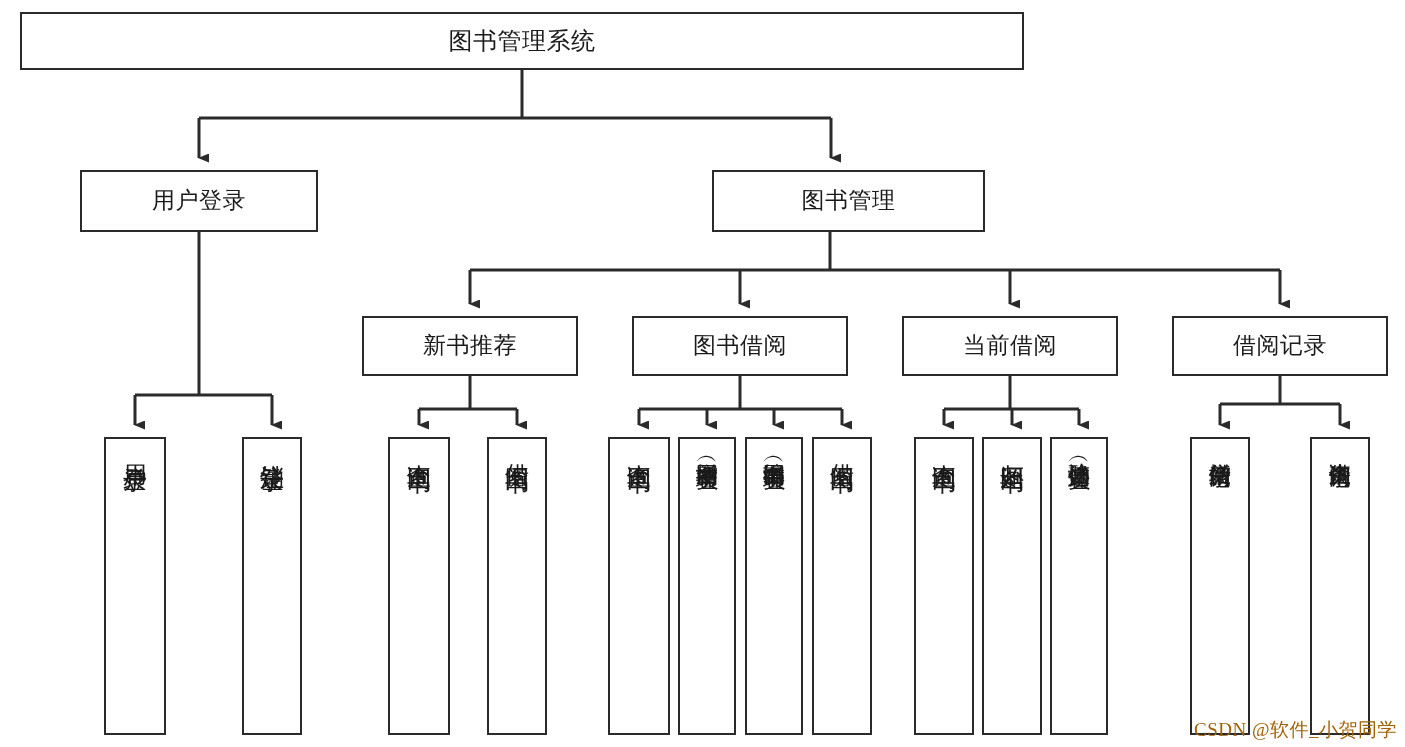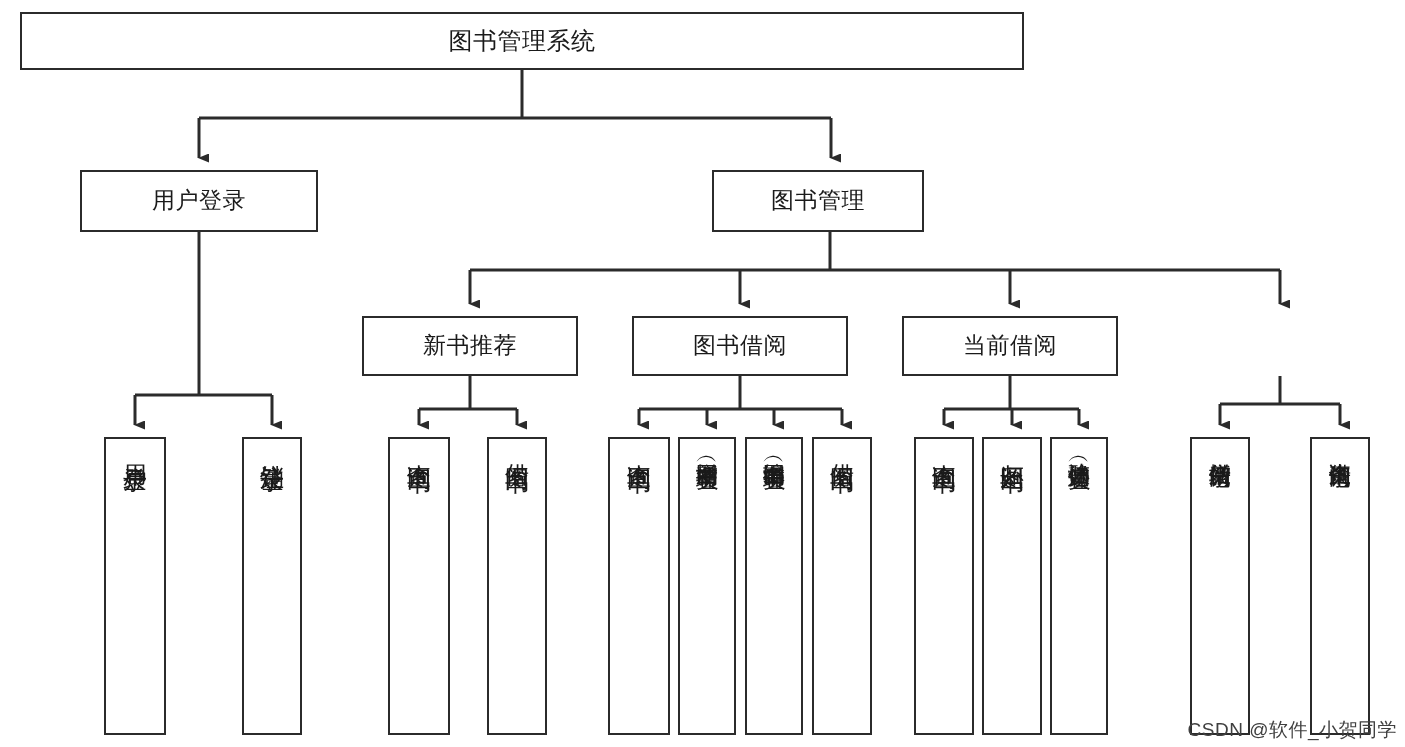--- a/index.html
+++ b/index.html
@@ -67,25 +67,25 @@
   }
   .node.vert.small .node-label {
     font-size: 22px;
     letter-spacing: 1px;
   }
   #watermark {
     position: absolute;
     right: 8px;
     bottom: 4px;
     font-size: 19px;
-    color: #404040;
+    color: #a16207;
     letter-spacing: 0.5px;
     z-index: 5;
     white-space: nowrap;
-    font-family: Liberation Sans, sans-serif;
+    font-family: Liberation Serif, serif;
   }
 </style>
 </head>
 <body>
 
 <div id="diagram-root">
 
   <svg id="edge-layer" viewBox="0 0 1405 747" width="1405" height="747" xmlns="http://www.w3.org/2000/svg">
     <defs>
       <marker id="arrowhead" markerWidth="9" markerHeight="11" refX="4.5" refY="10" orient="auto" markerUnits="userSpaceOnUse">
@@ -138,36 +138,39 @@
   </svg>
 
   <div class="node root horiz" style="left:20px; top:12px; width:1004px; height:58px;">
     <span class="node-label">图书管理系统</span>
   </div>
 
   <div class="node horiz" style="left:80px; top:170px; width:238px; height:62px;">
     <span class="node-label">用户登录</span>
   </div>
 
-  <div class="node horiz" style="left:712px; top:170px; width:212px; height:62px;">
+  <div class="node horiz" style="left:712px; top:170px; width:273px; height:62px;">
     <span class="node-label">图书管理</span>
   </div>
 
   <div class="node horiz" style="left:632px; top:316px; width:216px; height:60px;">
     <span class="node-label">图书借阅</span>
   </div>
 
   <div class="node horiz" style="left:362px; top:316px; width:216px; height:60px;">
     <span class="node-label">新书推荐</span>
   </div>
 
   <div class="node horiz" style="left:902px; top:316px; width:216px; height:60px;align-items:center;">
     <span class="node-label">当前借阅</span>
   </div>
 
+  <div class="node horiz" style="left:1172px; top:316px; width:216px; height:60px;">
+    <span class="node-label">借阅记录</span>
+  </div>
 
   <div class="node vert" style="left:104px; top:437px; width:62px; height:298px;">
     <span class="node-label">用户登录</span>
   </div>
 
   <div class="node vert" style="left:242px; top:437px; width:60px; height:298px;">
     <span class="node-label">注销登录</span>
   </div>
 
   <div class="node vert" style="left:388px; top:437px; width:62px; height:298px;">

